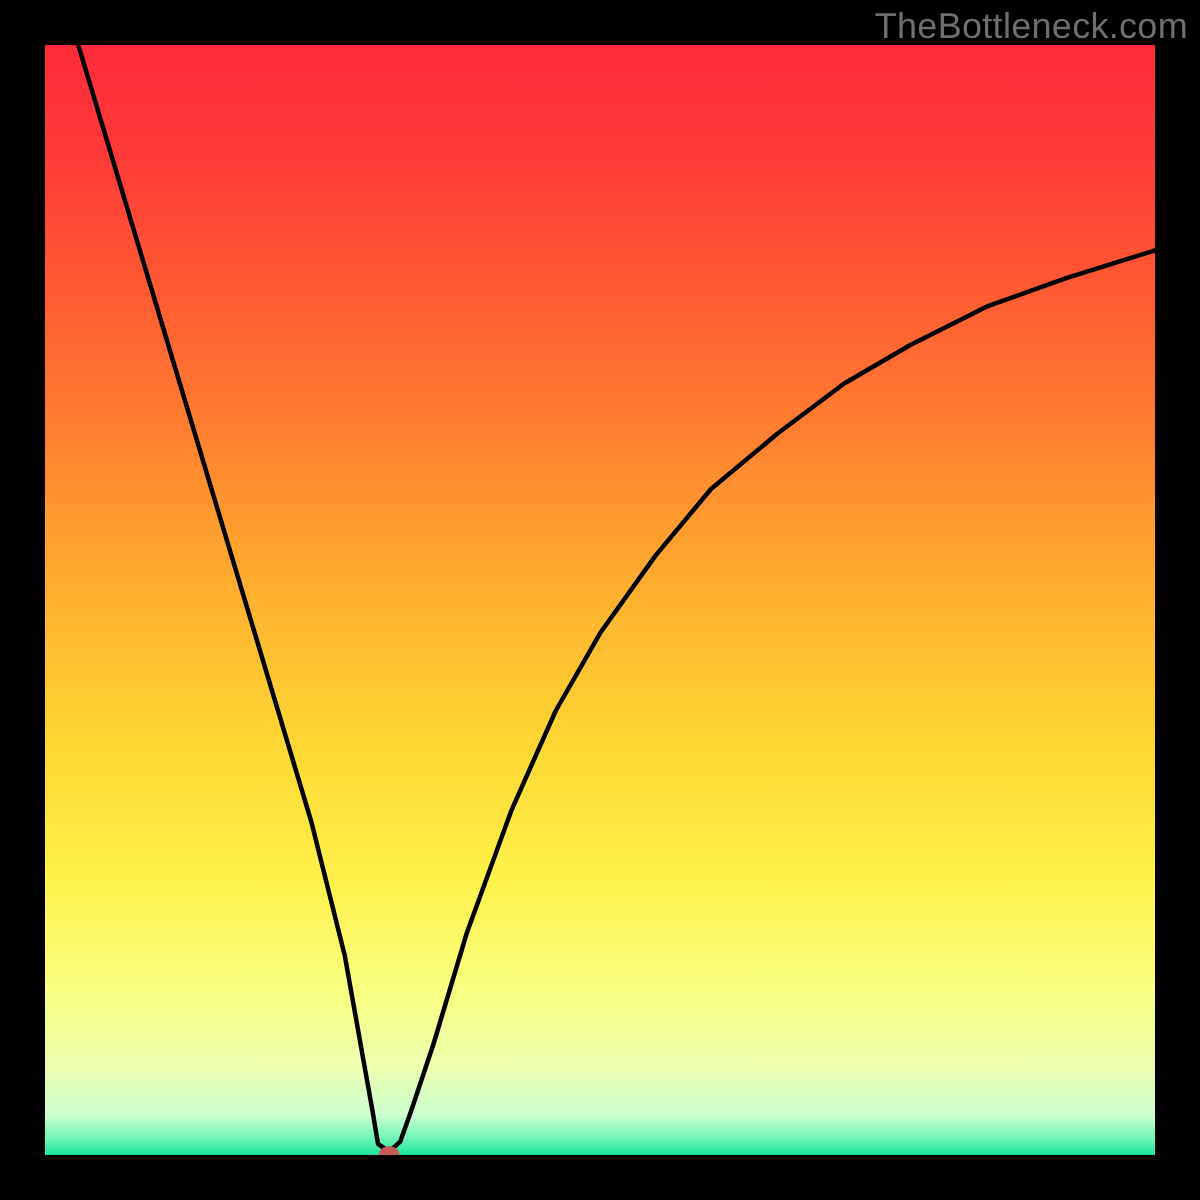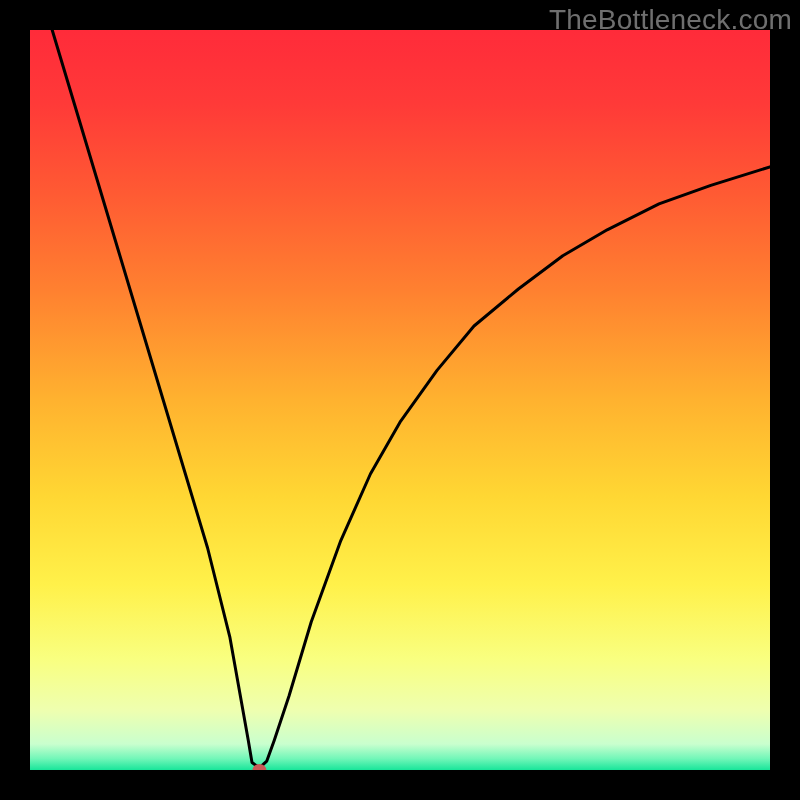--- a/index.html
+++ b/index.html
@@ -27,21 +27,21 @@
   .plot-svg {
     display: block;
     width: 740px;
     height: 740px;
   }
   .watermark {
     position: absolute;
     top: 4px;
     right: 8px;
     color: #6f6f6f;
-    font-size: 28px;
+    font-size: 24px;
     font-weight: 400;
     letter-spacing: 0.2px;
     user-select: none;
   }
 </style>
 </head>
 <body>
 
 <div class="frame">
 

